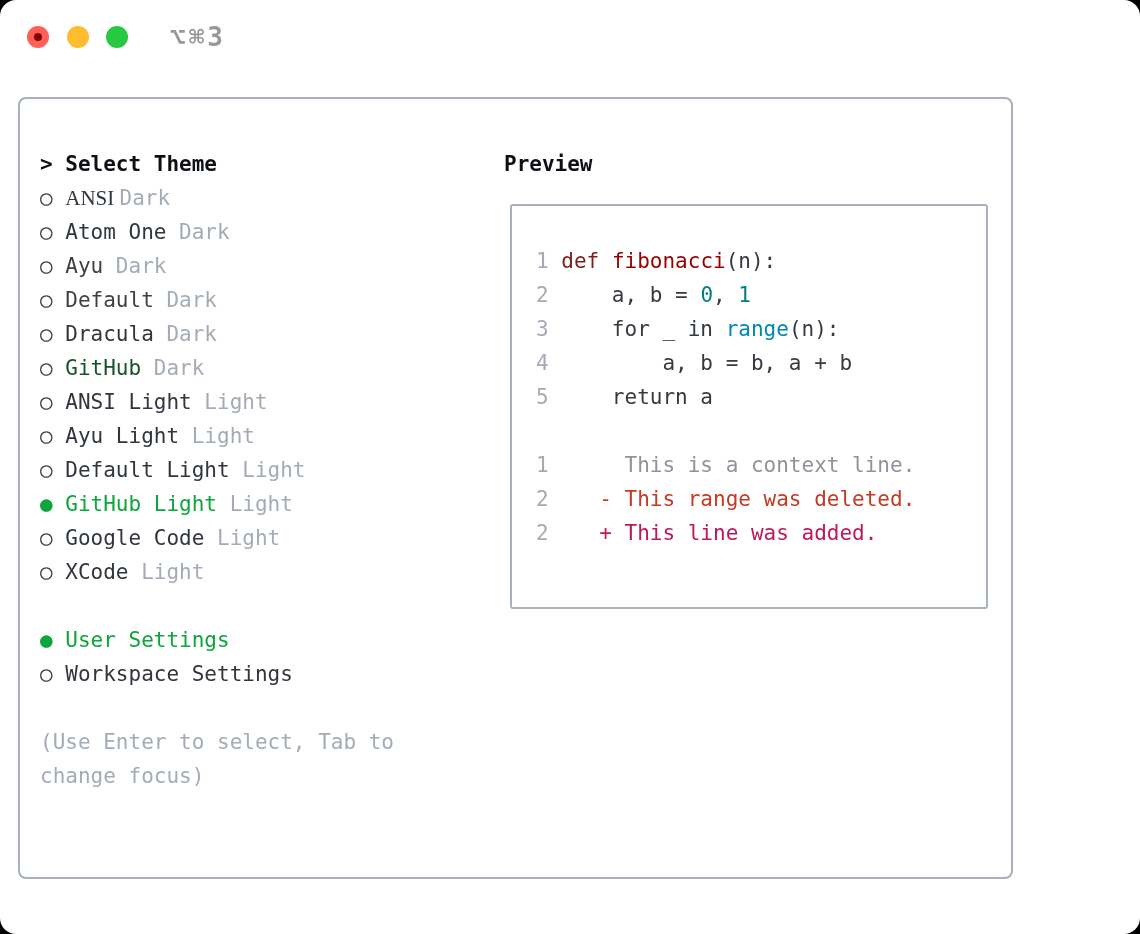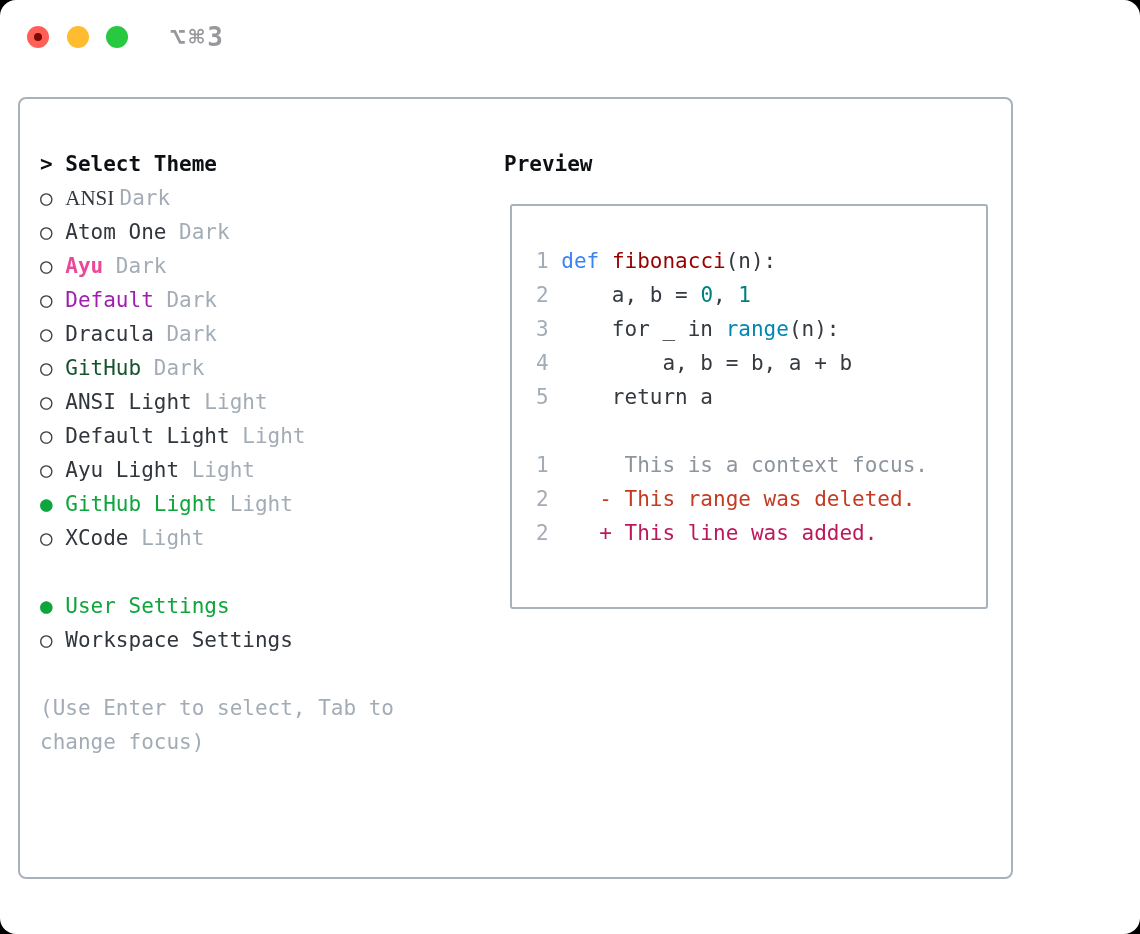--- a/index.html
+++ b/index.html
@@ -57,54 +57,55 @@
   <span class="shortcut" style="color: rgb(151, 152, 156);">⌥⌘3</span>
 
   <div class="panel" style="border-color: rgb(169, 178, 188);">
 
     <div class="left-col">
       <div class="row title-row"><span class="pfx">&gt;</span><span>Select Theme</span></div>
 
       <div id="theme-list">
           <div class="row"><span class="pfx" style="color: rgb(60, 66, 72);">○</span><span style="color: rgb(48, 54, 60); font-family: Liberation Serif, serif;">ANSI </span><span style="color: rgb(163, 172, 182);">Dark</span></div>
           <div class="row"><span class="pfx" style="color: rgb(60, 66, 72);">○</span><span style="color: rgb(48, 54, 60);">Atom One </span><span style="color: rgb(163, 172, 182);">Dark</span></div>
-          <div class="row"><span class="pfx" style="color: rgb(60, 66, 72);">○</span><span style="color: #ec4899; font-weight: bold;">Ayu </span><span style="color: rgb(163, 172, 182);">Dark</span></div>
-          <div class="row"><span class="pfx" style="color: rgb(60, 66, 72);">○</span><span style="color: #a21caf;">Default </span><span style="color: rgb(163, 172, 182);">Dark</span></div>
+          <div class="row"><span class="pfx" style="color: rgb(60, 66, 72);">○</span><span style="color: #404040;">Ayu </span><span style="color: rgb(163, 172, 182);">Dark</span></div>
+          <div class="row"><span class="pfx" style="color: rgb(60, 66, 72);">○</span><span style="color: #404040;">Default </span><span style="color: rgb(163, 172, 182);">Dark</span></div>
           <div class="row"><span class="pfx" style="color: rgb(60, 66, 72);">○</span><span style="color: rgb(48, 54, 60); margin-top: 37px;">Dracula </span><span style="color: rgb(163, 172, 182);">Dark</span></div>
           <div class="row"><span class="pfx" style="color: rgb(60, 66, 72);">○</span><span style="color: #14532d;">GitHub </span><span style="color: rgb(163, 172, 182);">Dark</span></div>
           <div class="row"><span class="pfx" style="color: rgb(60, 66, 72);">○</span><span style="color: rgb(48, 54, 60);">ANSI Light </span><span style="color: rgb(163, 172, 182);">Light</span></div>
+          <div class="row"><span class="pfx" style="color: rgb(60, 66, 72);">○</span><span style="color: rgb(48, 54, 60);">Ayu Light </span><span style="color: rgb(163, 172, 182);">Light</span></div>
           <div class="row"><span class="pfx" style="color: rgb(60, 66, 72);">○</span><span style="color: rgb(48, 54, 60);">Default Light </span><span style="color: rgb(163, 172, 182);">Light</span></div>
-          <div class="row"><span class="pfx" style="color: rgb(60, 66, 72);">○</span><span style="color: rgb(48, 54, 60);">Ayu Light </span><span style="color: rgb(163, 172, 182);">Light</span></div>
           <div class="row"><span class="pfx" style="color: rgb(13, 165, 60);">●</span><span style="color: rgb(13, 165, 60);">GitHub Light </span><span style="color: rgb(163, 172, 182);">Light</span></div>
+          <div class="row"><span class="pfx" style="color: rgb(60, 66, 72);">○</span><span style="color: rgb(48, 54, 60);">Google Code </span><span style="color: rgb(163, 172, 182);">Light</span></div>
           <div class="row"><span class="pfx" style="color: rgb(60, 66, 72);">○</span><span style="color: rgb(48, 54, 60); text-align: center;">XCode </span><span style="color: rgb(163, 172, 182);">Light</span></div>
         </div>
 
       <div class="spacer"></div>
 
 
       <div id="apply-list">
           <div class="row"><span class="pfx" style="color: rgb(13, 165, 60);">●</span><span style="color: rgb(13, 165, 60);">User Settings</span></div>
           <div class="row"><span class="pfx" style="color: rgb(60, 66, 72);">○</span><span style="color: rgb(48, 54, 60);">Workspace Settings</span></div>
         </div>
 
       <div class="spacer"></div>
 
       <div class="hint">(Use Enter to select, Tab to change focus)</div>
     </div>
 
     <div class="preview-title">Preview</div>
 
     <div class="preview-box" style="border-color: rgb(169, 178, 188);">
       <div id="preview-lines">
-          <div class="pline"><span style="color: rgb(163, 172, 182);">1 </span><span style="color: #3b82f6;">def </span><span style="color: rgb(153, 0, 0);">fibonacci</span><span style="color: rgb(52, 58, 64);">(n):</span></div>
+          <div class="pline"><span style="color: rgb(163, 172, 182);">1 </span><span style="color: #7f1d1d;">def </span><span style="color: rgb(153, 0, 0);">fibonacci</span><span style="color: rgb(52, 58, 64);">(n):</span></div>
           <div class="pline"><span style="color: rgb(163, 172, 182);">2 </span><span style="color: rgb(52, 58, 64);">    a, b = </span><span style="color: rgb(0, 128, 128);">0</span><span style="color: rgb(52, 58, 64);">, </span><span style="color: rgb(0, 128, 128);">1</span></div>
           <div class="pline"><span style="color: rgb(163, 172, 182);">3 </span><span style="color: rgb(52, 58, 64);">    for _ in </span><span style="color: rgb(0, 134, 179);">range</span><span style="color: rgb(52, 58, 64);">(n):</span></div>
           <div class="pline"><span style="color: rgb(163, 172, 182);">4 </span><span style="color: rgb(52, 58, 64);">        a, b = b, a + b</span></div>
           <div class="pline"><span style="color: rgb(163, 172, 182);">5 </span><span style="color: rgb(52, 58, 64);">    return a</span></div>
           <div class="pline"><span style="color: rgb(163, 172, 182);"></span></div>
-          <div class="pline"><span style="color: rgb(163, 172, 182);">1 </span><span style="color: rgb(141, 148, 156);">     This is a context focus.</span></div>
+          <div class="pline"><span style="color: rgb(163, 172, 182);">1 </span><span style="color: rgb(141, 148, 156);">     This is a context line.</span></div>
           <div class="pline"><span style="color: rgb(163, 172, 182);">2 </span><span style="color: rgb(196, 58, 34);">   - This range was deleted.</span></div>
           <div class="pline"><span style="color: rgb(163, 172, 182);">2 </span><span style="color: #be185d;">   + This line was added.</span></div>
         </div>
     </div>
 
   </div>
 </div>
 
 </body></html>

